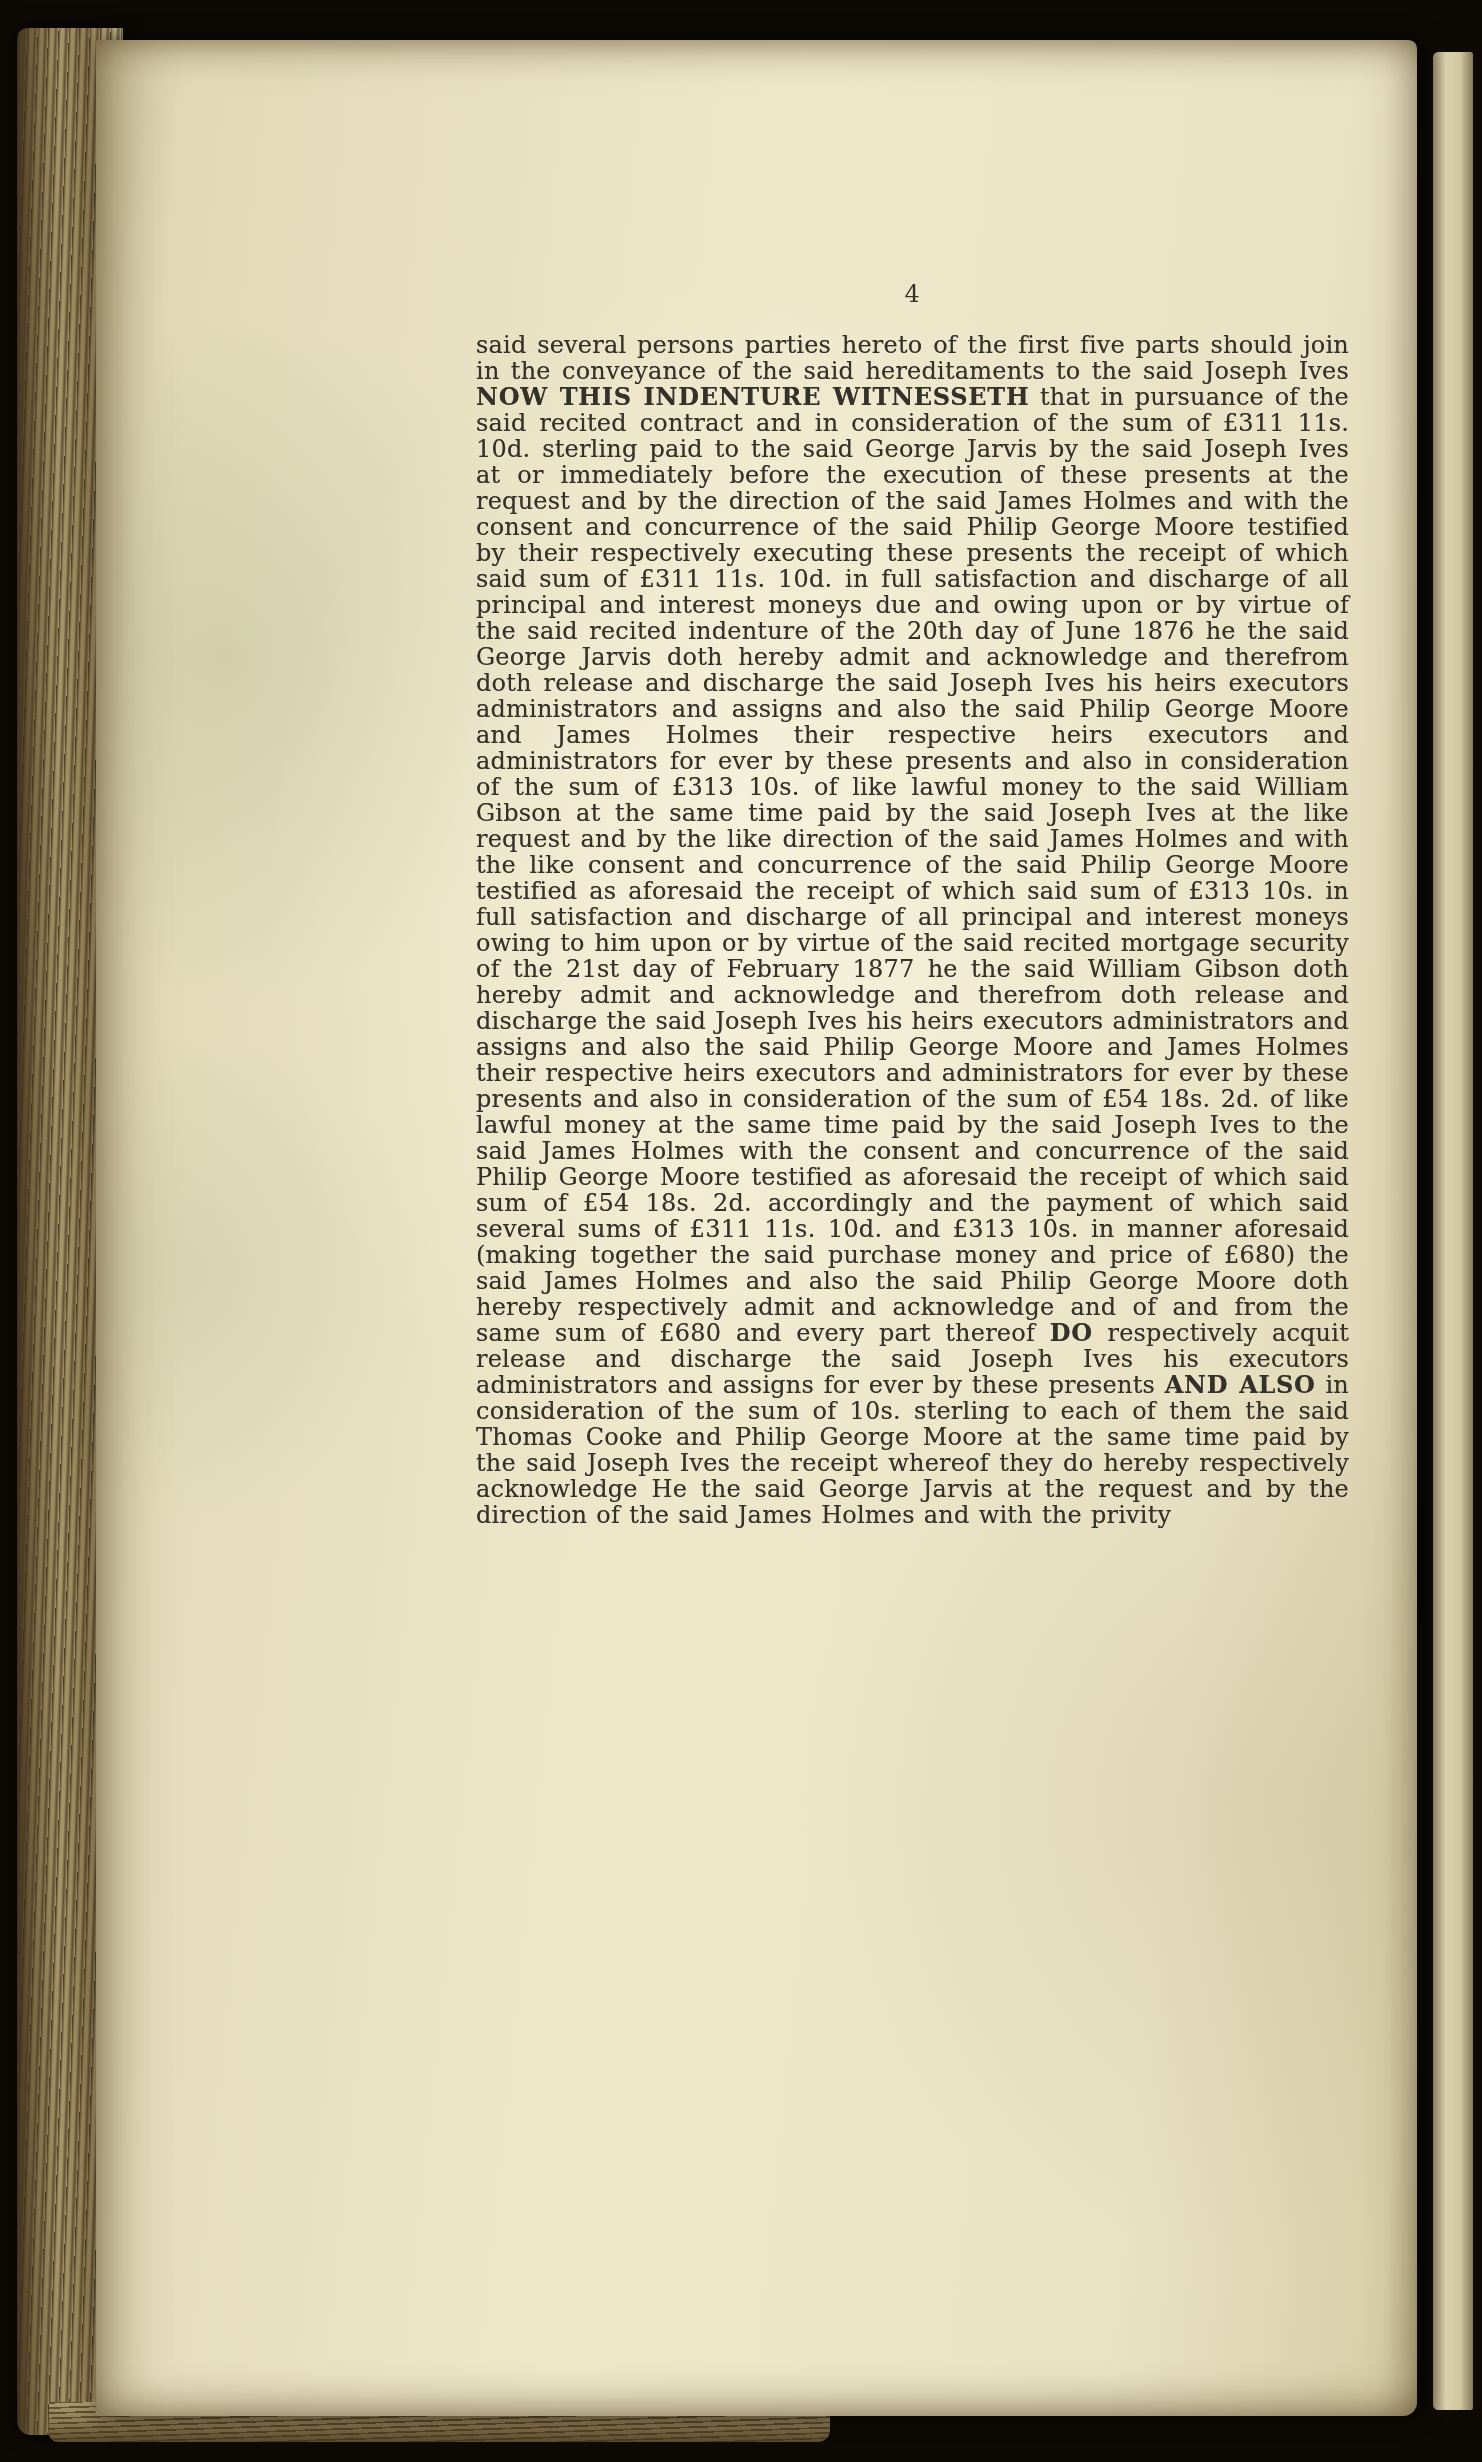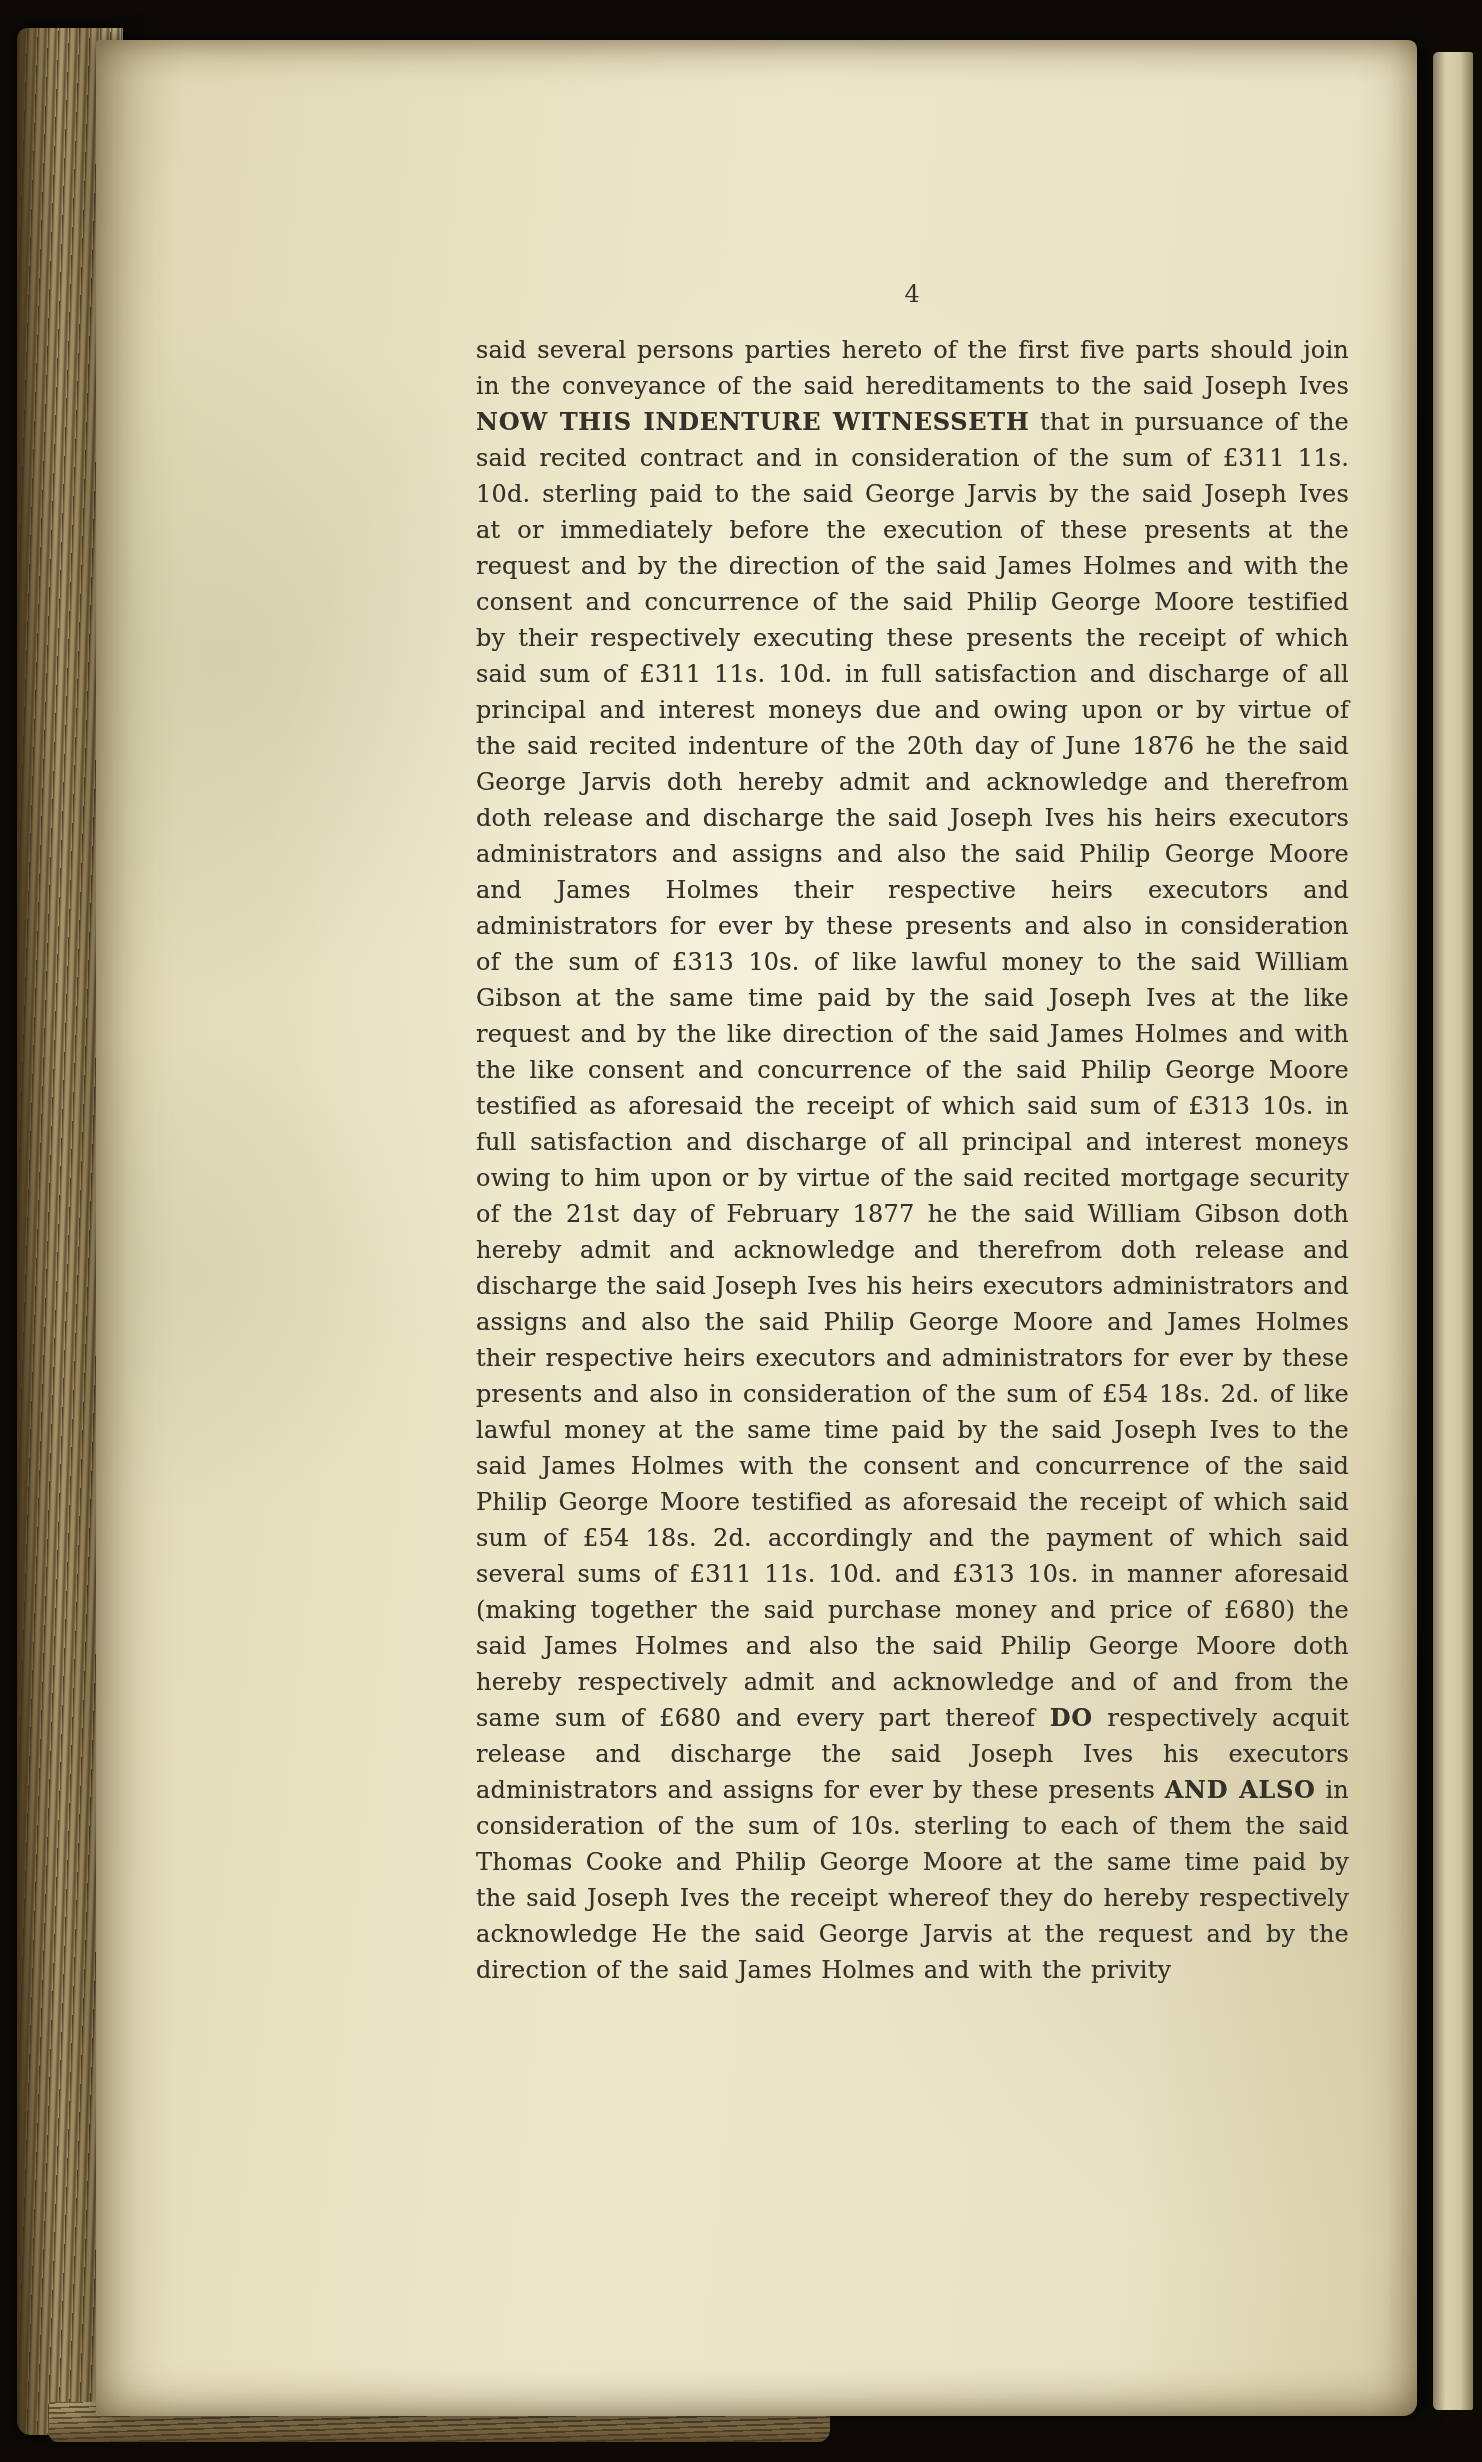--- a/index.html
+++ b/index.html
@@ -66,21 +66,21 @@
   .page-number {
     text-align: center;
     font-size: 24px;
     color: #37322a;
     letter-spacing: 0.9px;
     margin: 0 0 24px 0;
   }
   .document-text {
     margin: 0;
     font-size: 24px;
-    line-height: 36px;
+    line-height: 26px;
     color: #34302a;
     text-align: justify;
     letter-spacing: 0.2px;
     word-spacing: 1.3px;
     text-shadow: 0 0 0.5px rgba(52,48,42,0.5);
   }
   .document-text .bold {
     font-weight: bold;
     letter-spacing: 0.7px;
   }

